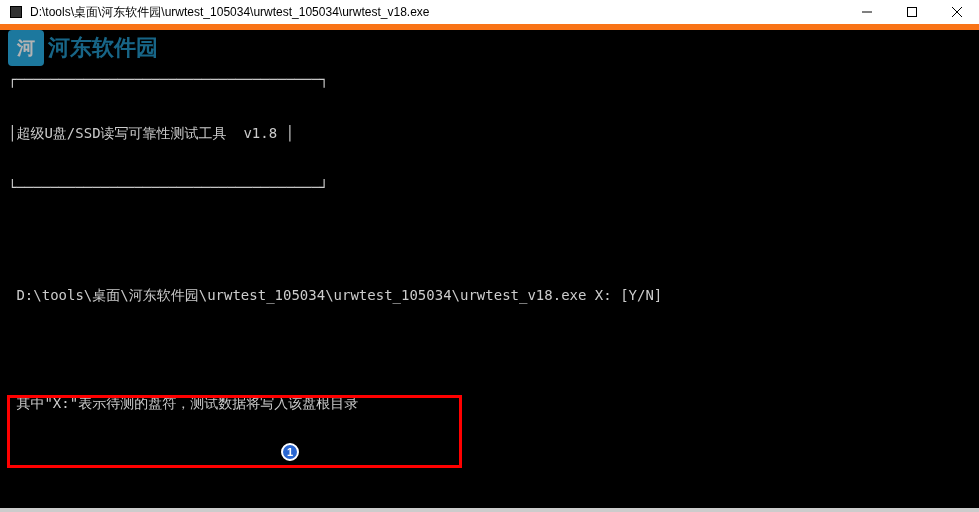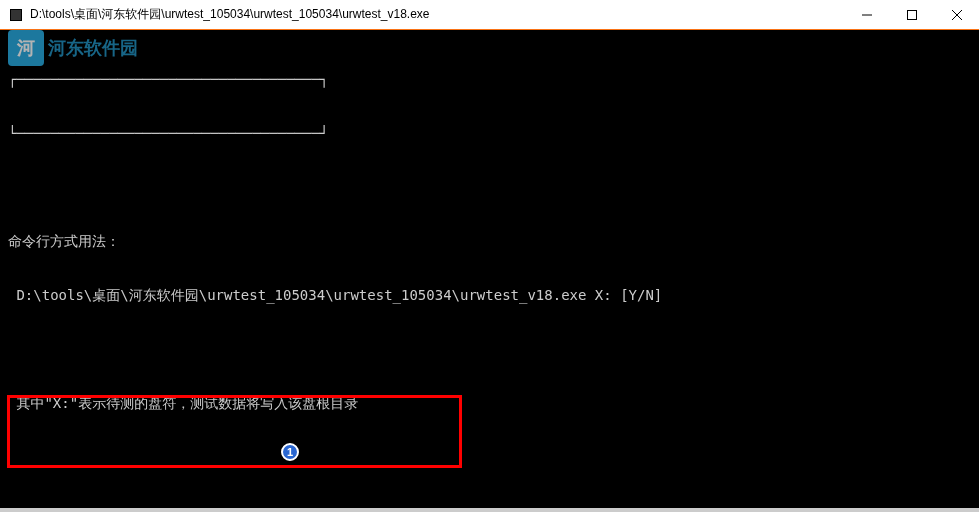--- a/index.html
+++ b/index.html
@@ -13,21 +13,21 @@
     }
     .window {
       width: 979px;
       height: 512px;
       position: relative;
       background: #fff;
     }
     .titlebar {
       height: 30px;
       background: #fff;
-      border-bottom: 1px solid #f97316;
+      border-bottom: 6px solid #f97316;
       display: flex;
       align-items: center;
       padding-left: 8px;
     }
     .titlebar-icon {
       width: 16px;
       height: 16px;
       margin-right: 6px;
       display: flex;
       align-items: center;
@@ -83,21 +83,21 @@
       margin-right: 4px;
       display: flex;
       align-items: center;
       justify-content: center;
       color: #fff;
       font-size: 18px;
       font-weight: bold;
     }
     .watermark-text {
       color: #29abe2;
-      font-size: 18px;
+      font-size: 22px;
       font-weight: bold;
       opacity: 0.85;
     }
     .red-box {
       position: absolute;
       border: 3px solid #ff0000;
       left: 7px;
       top: 395px;
       width: 455px;
       height: 73px;
@@ -159,23 +159,23 @@
         <svg width="10" height="10" viewBox="0 0 10 10">
             <line x1="0" y1="0" x2="10" y2="10" stroke="currentColor" stroke-width="1"></line>
             <line x1="10" y1="0" x2="0" y2="10" stroke="currentColor" stroke-width="1"></line>
           </svg>
       </div>
     </div>
   </div>
 
   <div class="terminal">
     <span class="term-line">┌────────────────────────────────────┐</span>
+    <span class="term-line">│超级U盘/SSD读写可靠性测试工具  v1.8 │</span>
     <span class="term-line">└────────────────────────────────────┘</span>
     <span class="term-line"></span>
-    <span class="term-line">命令行方式用法：</span>
     <span class="term-line"> D:\tools\桌面\河东软件园\urwtest_105034\urwtest_105034\urwtest_v18.exe X: [Y/N]</span>
     <span class="term-line"></span>
     <span class="term-line"> 其中"X:"表示待测的盘符，测试数据将写入该盘根目录</span>
     
     
     
     
     
     
     

